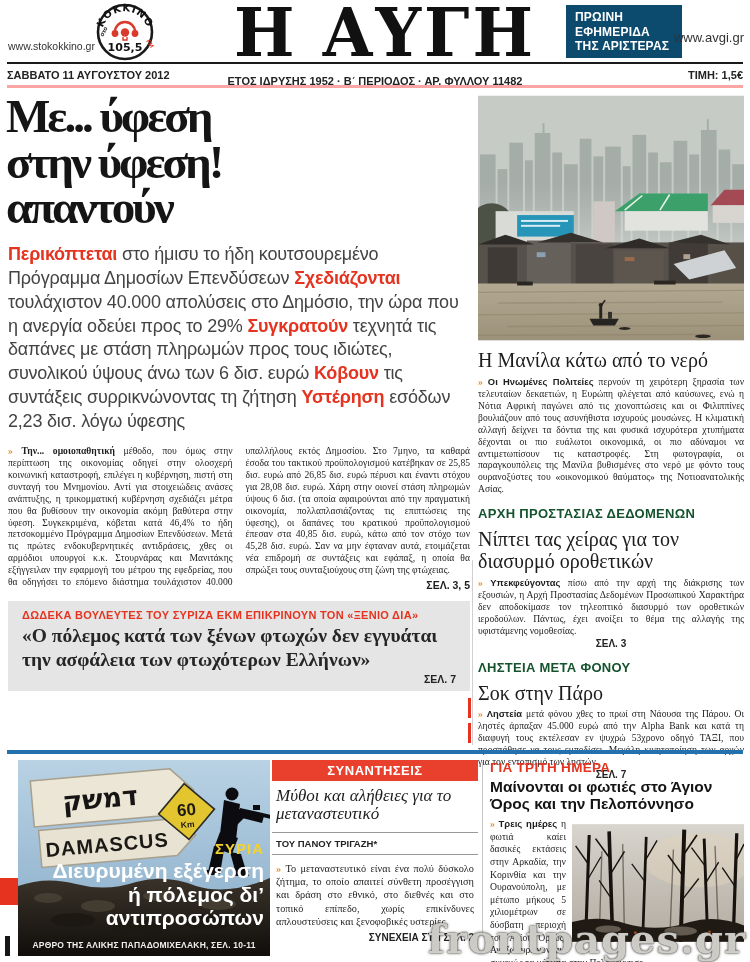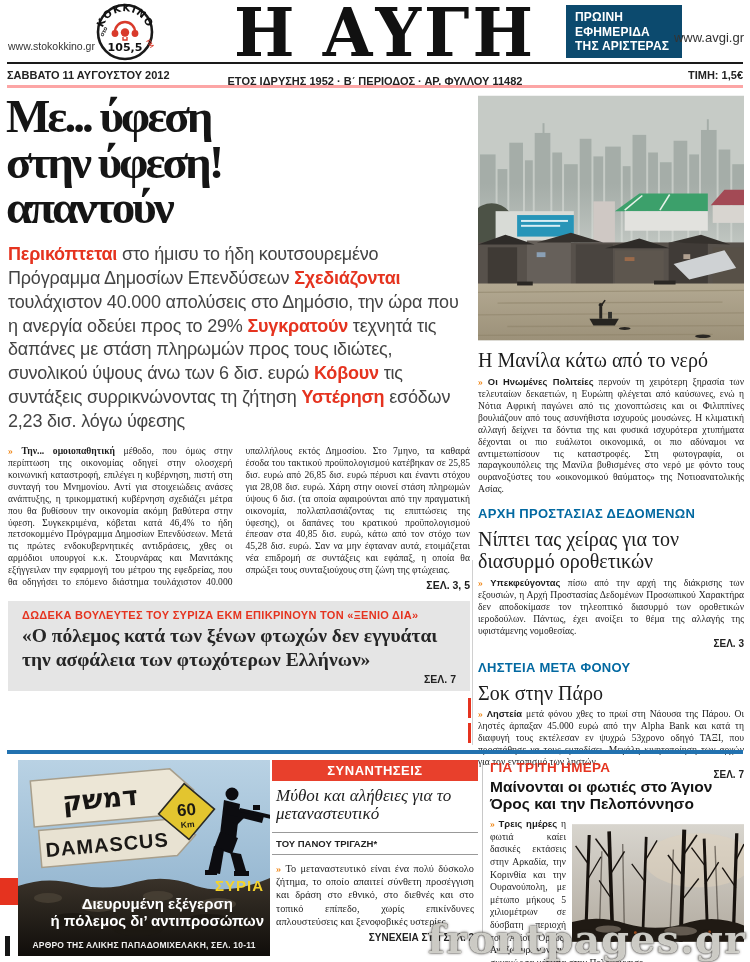--- a/index.html
+++ b/index.html
@@ -62,35 +62,35 @@
   .photo-frame { width:266px; height:248px; overflow:hidden; }
   .sec-title {
     font-family:"Liberation Serif", serif; font-size:20px; line-height:1.08;
     color:#1c1c1c; margin-top:8px; font-weight:normal;
   }
   .sec-body {
     font-family:"Liberation Serif", serif; font-size:9.6px; line-height:1.25;
     text-align:justify; color:#1d1d1d; margin-top:4px;
   }
   .sec-body b { font-family:"Liberation Sans", sans-serif; font-size:9.4px; }
-  .kicker { color:#0369a1; font-size:13px; font-weight:bold; letter-spacing:.3px; margin-top:11px; }
-  .sec-ref { text-align:right; font-size:10px; font-weight:bold; margin-top:1px; }
+  .kicker { color:#14532d; font-size:13px; font-weight:bold; letter-spacing:.3px; margin-top:11px; }
+  .sec-ref { text-align:center; font-size:10px; font-weight:bold; margin-top:1px; }
   
   .blue-divider { position:absolute; top:750px; left:7px; right:7px; height:4px; background:#2272b0; }
   .col-rule-main { position:absolute; top:560px; left:472px; width:1px; height:185px; background:#d0d0d0; }
   .fold-mark { position:absolute; left:468px; width:3px; height:20px; background:#e5331f; }
   .edge-red { position:absolute; left:0; top:878px; width:20px; height:27px; background:#e5331f; }
   .edge-tick { position:absolute; left:23px; width:7px; height:2px; background:#777; }
   .edge-black { position:absolute; left:5px; top:936px; width:5px; height:20px; background:#161616; }
   
   .syria { position:absolute; left:18px; top:760px; width:252px; height:196px; overflow:hidden; }
   .syria svg { position:absolute; top:0; left:0; }
   .syria-overlay { position:absolute; right:6px; bottom:26px; text-align:right;margin-top:24px; }
   .syria-kicker { color:#f4d22c; font-weight:bold; font-size:15px; letter-spacing:1px; }
-  .syria-title { color:#fff; font-weight:bold; font-size:15px; line-height:1.12; margin-top:2px;text-align:center; }
+  .syria-title { color:#fff; font-weight:bold; font-size:21px; line-height:1.12; margin-top:2px; }
   .syria-byline { position:absolute; left:0; right:0; bottom:6px; text-align:center; color:#efefef; font-size:8.5px; font-weight:bold; letter-spacing:.2px; }
   .opinion { position:absolute; left:272px; top:760px; width:206px; border-bottom:3px solid #c2410c; padding-bottom:22px; }
   .opinion-kicker { background:#e8402c; color:#fff; text-align:center; font-size:13px; font-weight:bold; padding:3px 0; letter-spacing:.5px; }
   .opinion-title {
     font-family:"Liberation Serif", serif; font-style:italic; font-size:17px;
     line-height:1.08; color:#1c1c1c; padding:6px 4px 8px 4px; border-bottom:1px solid #999;
   }
   .opinion-byline { font-size:9.5px; font-weight:bold; color:#222; padding:5px 4px; border-bottom:1px solid #999; }
   .opinion-body {
     font-family:"Liberation Serif", serif; font-size:10.3px; line-height:1.3;

